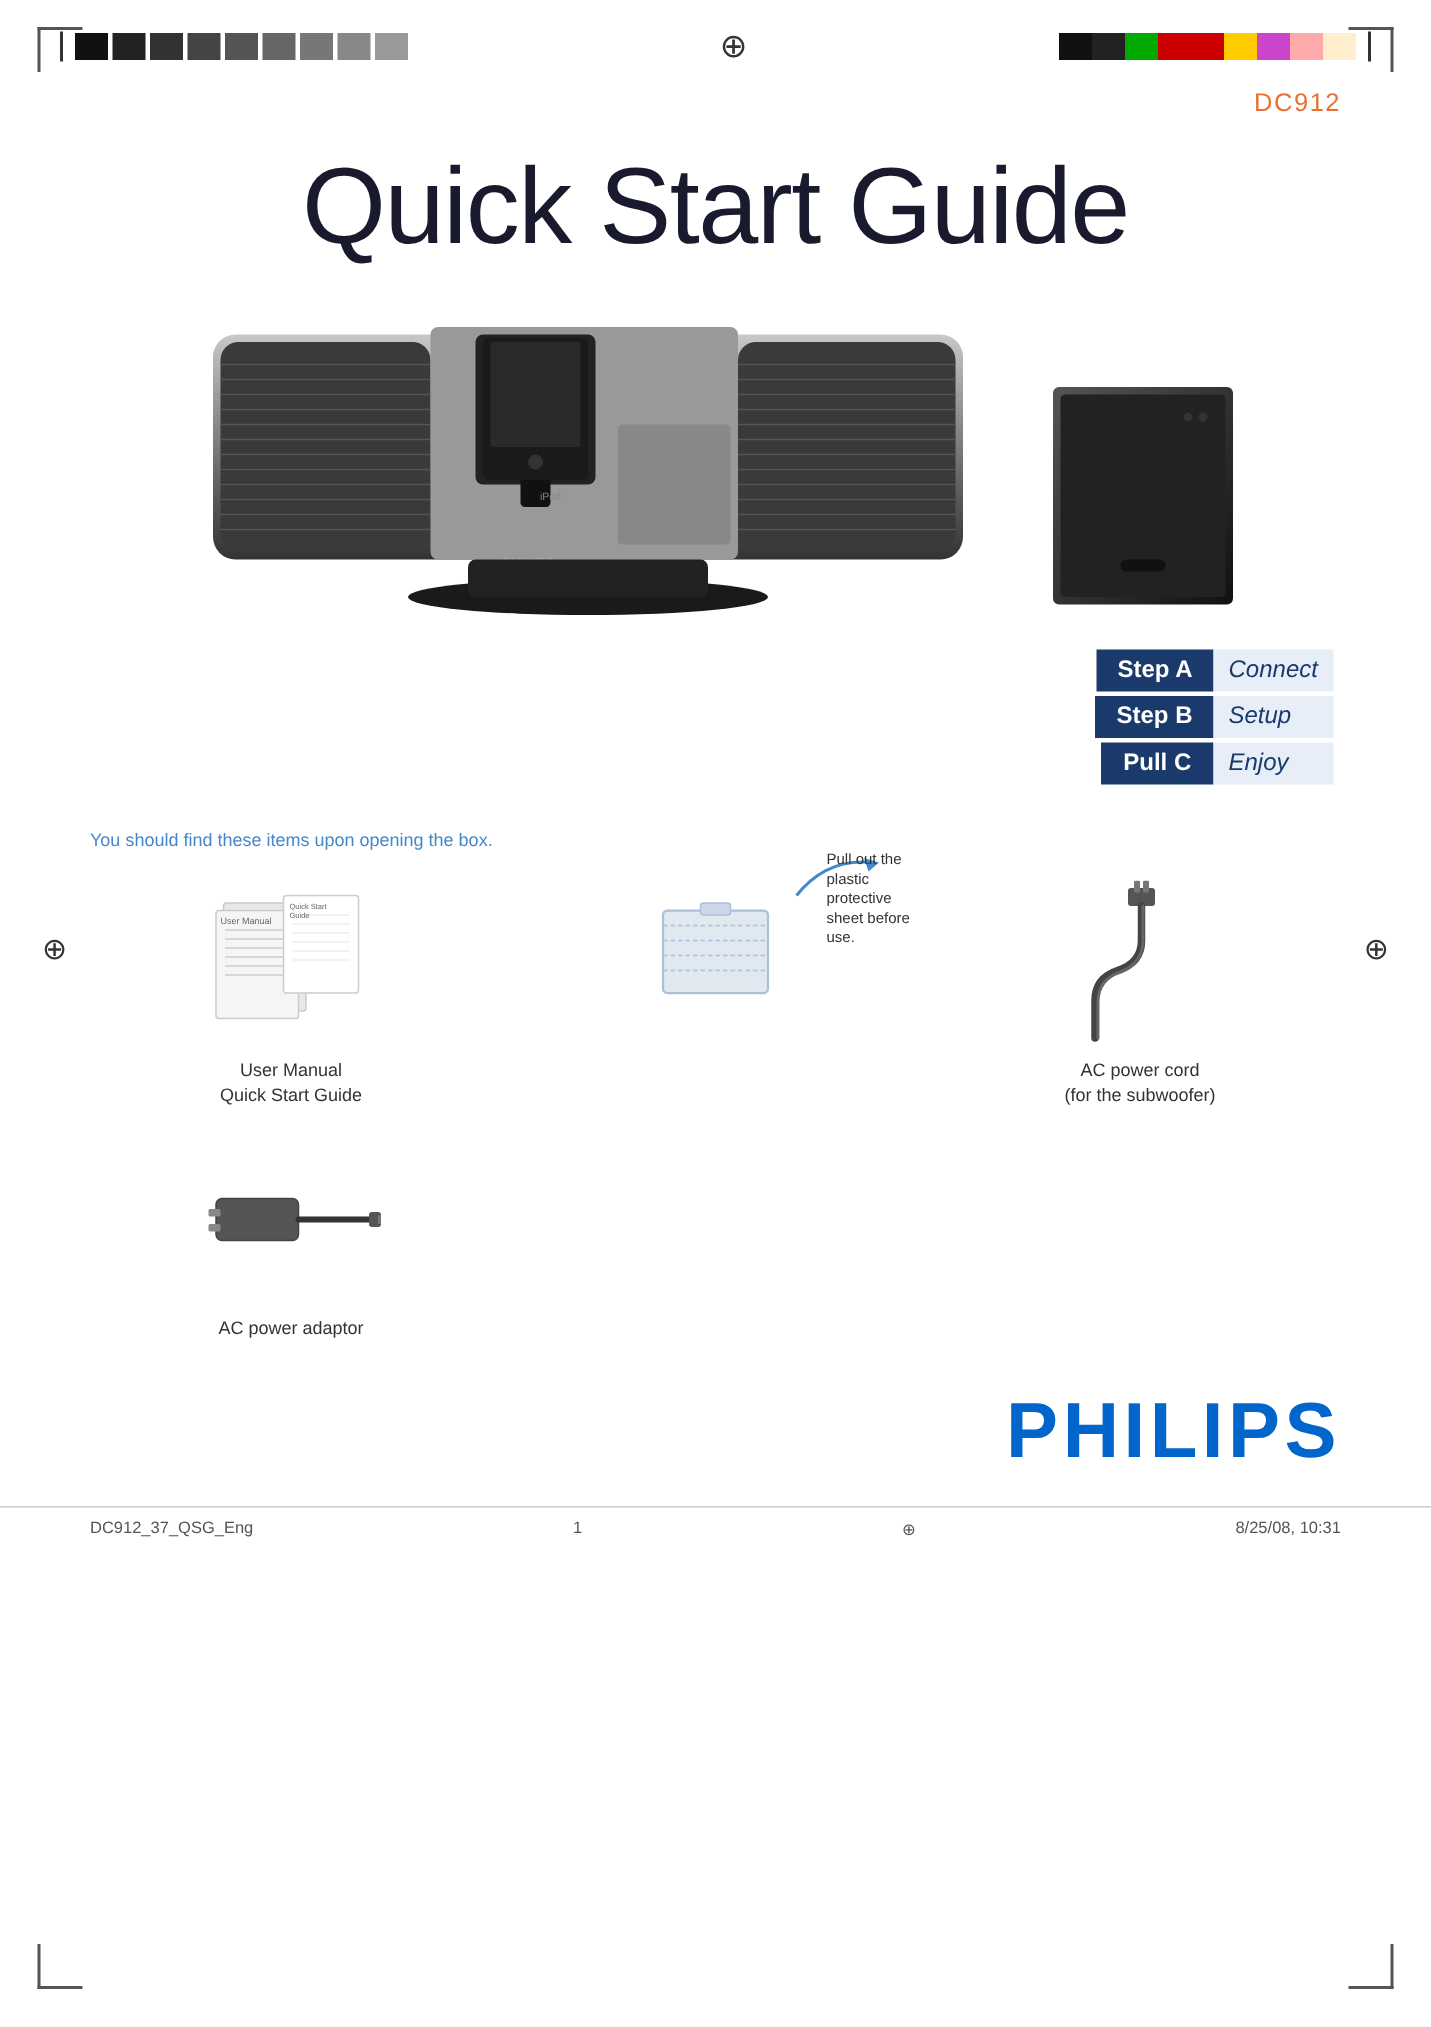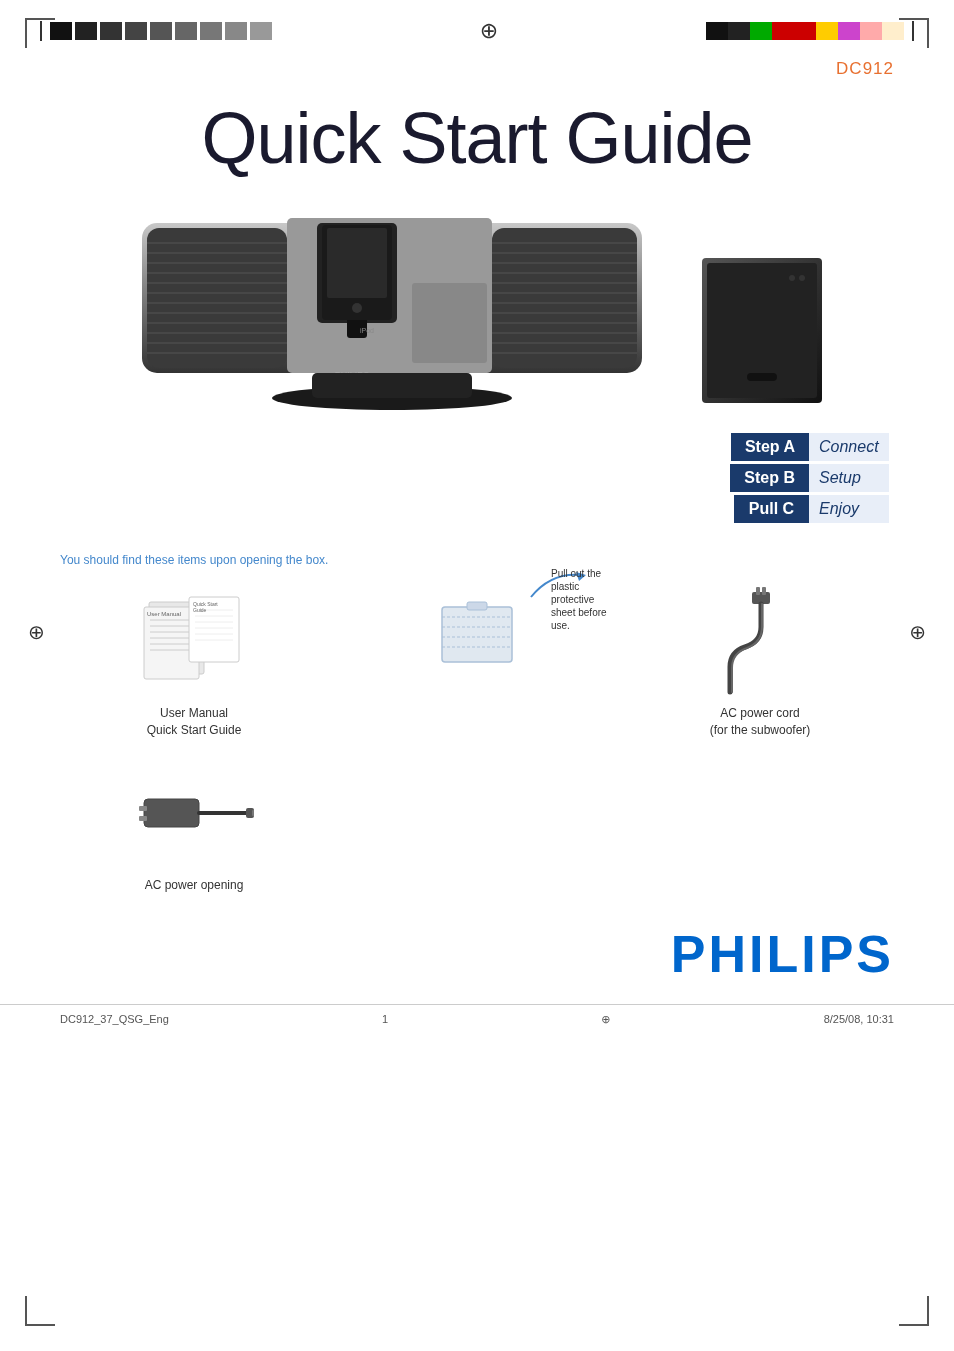--- a/index.html
+++ b/index.html
@@ -470,21 +470,21 @@
 
           <rect x="5" y="42" width="8" height="5" rx="1" fill="#888"></rect>
           <rect x="5" y="52" width="8" height="5" rx="1" fill="#888"></rect>
 
           <path d="M 65 49 L 115 49" stroke="#333" stroke-width="4" stroke-linecap="round"></path>
 
           <rect x="112" y="44" width="8" height="10" rx="2" fill="#555"></rect>
           <rect x="118" y="46" width="5" height="6" rx="1" fill="#777"></rect>
         </svg>
       </div>
-      <div class="item-label">AC power opening</div>
+      <div class="item-label">AC power adaptor</div>
     </div>
 
 
   </div>
 </div>
 
 <div class="philips-logo">
   <span class="philips-logo-text">PHILIPS</span>
 </div>
 

